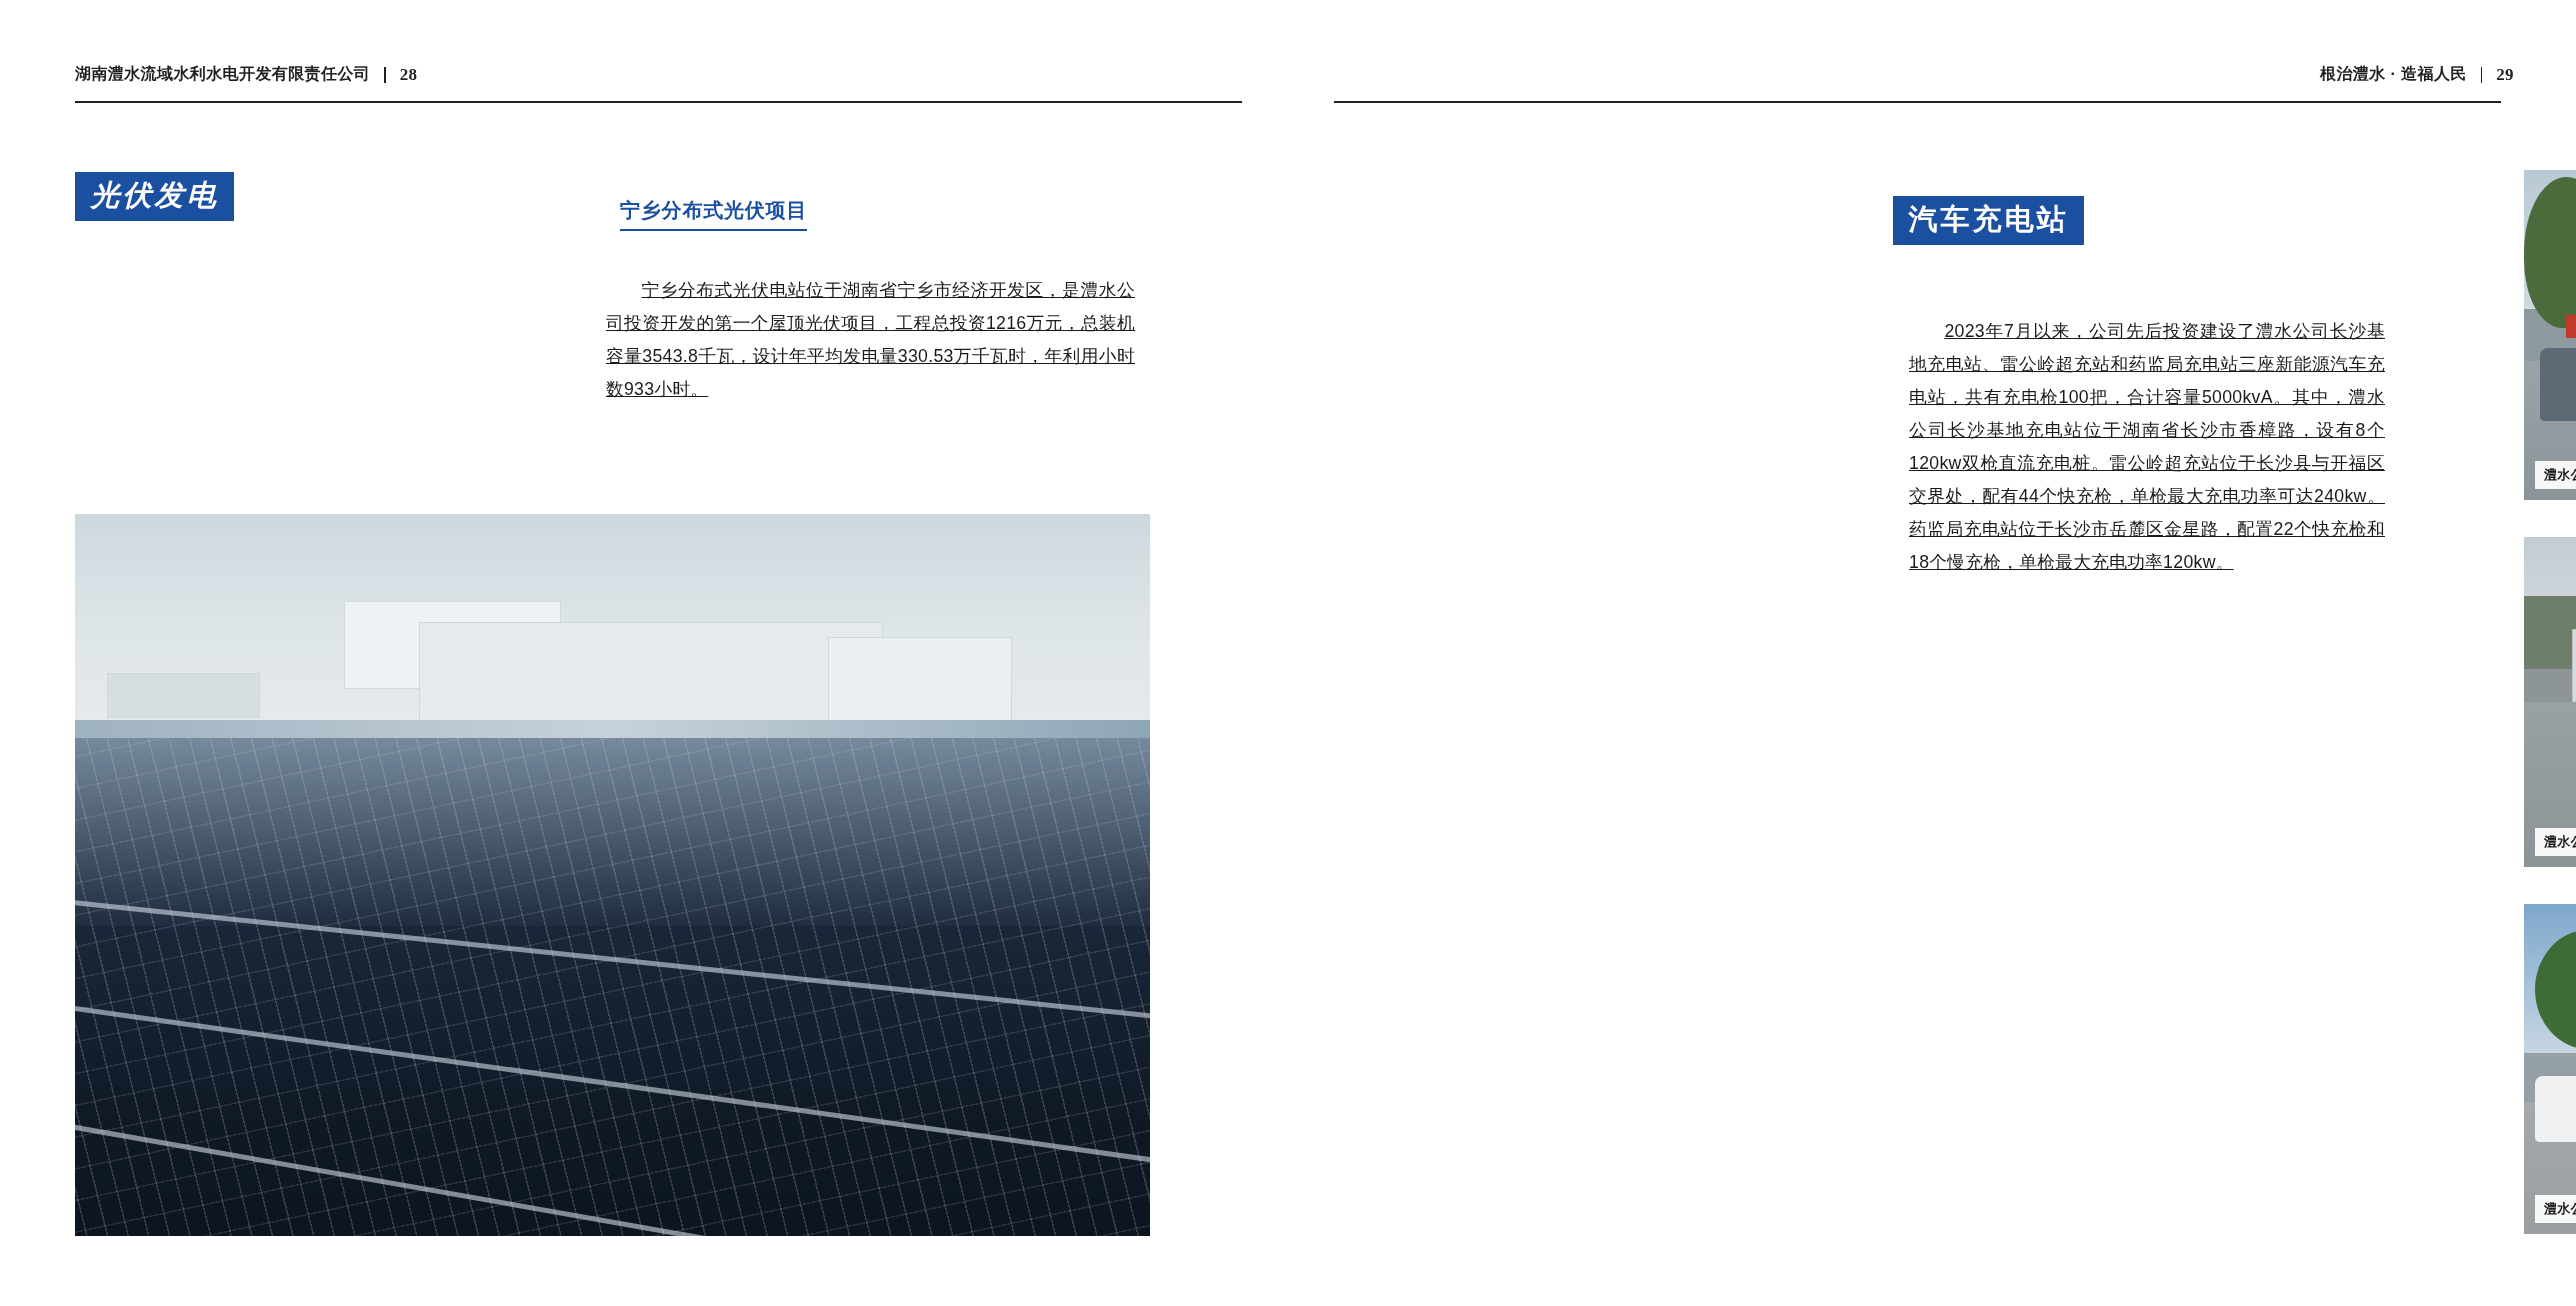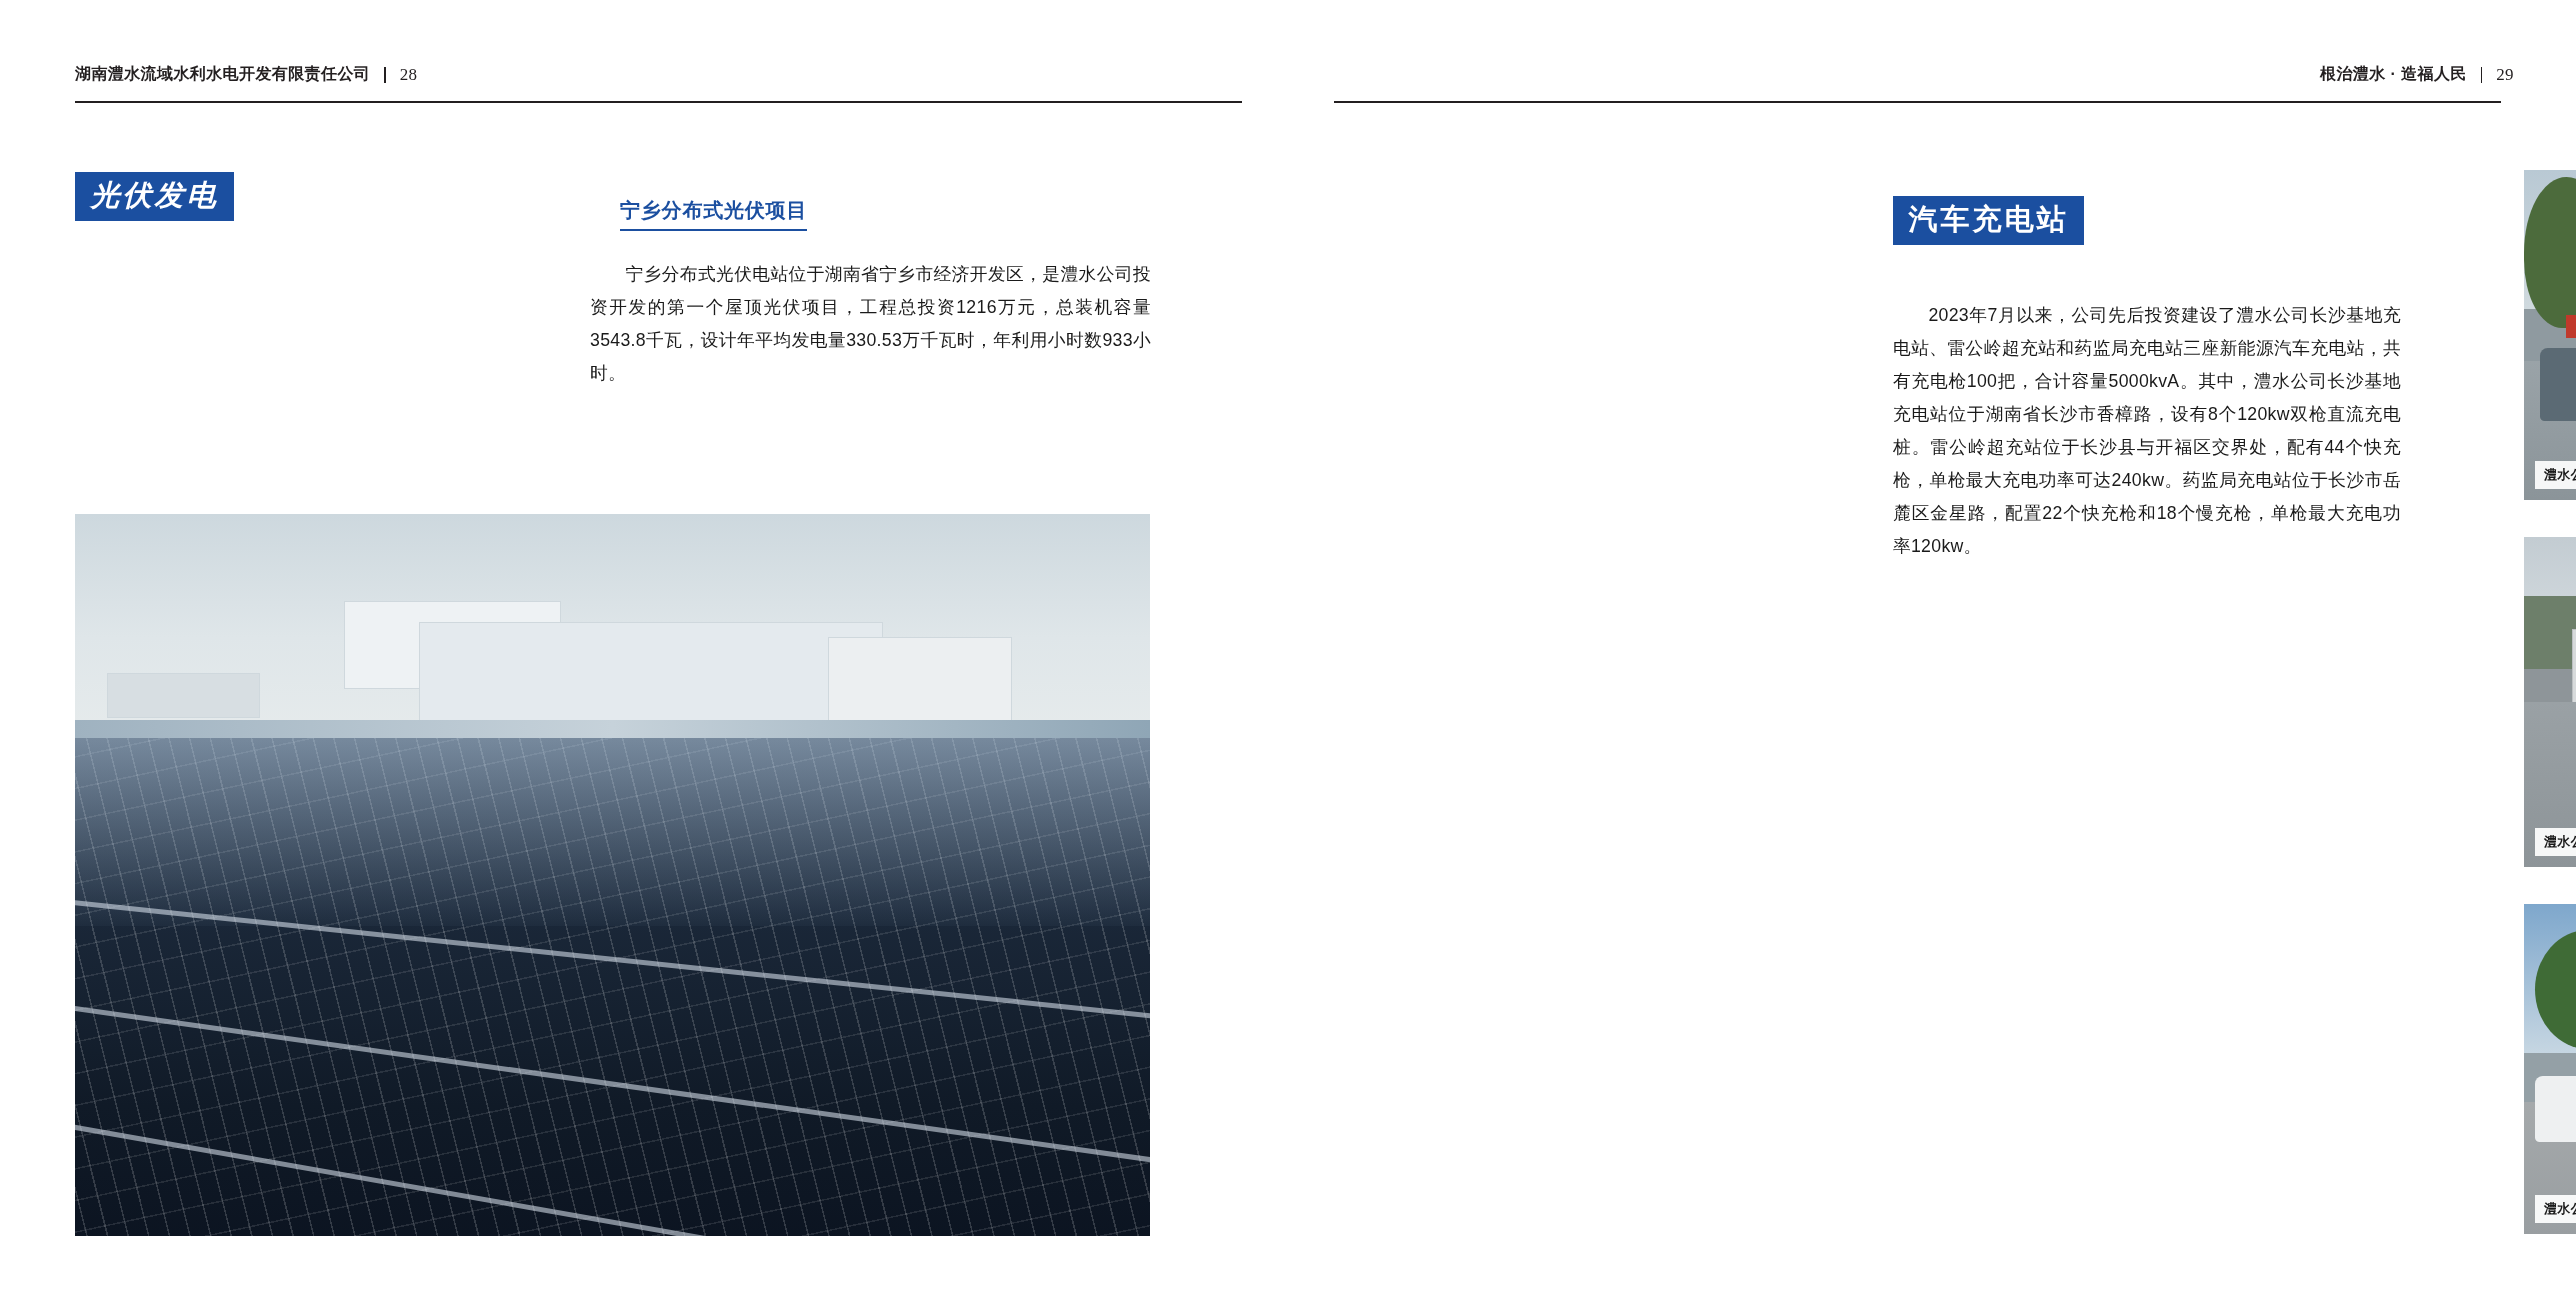--- a/index.html
+++ b/index.html
@@ -43,21 +43,21 @@
   .runhead.right { right: 62px; }
   .runhead .sep {
     display: inline-block;
     width: 1.5px;
     height: 16px;
     background: #231f20;
     margin: 0 14px;
   }
   .runhead .pageno {
     font-size: 17px;
-    font-weight: 400;
+    font-weight: 700;
     font-family: "Liberation Serif", serif;
   }
   .rule {
     position: absolute;
     height: 2.3px;
     background: #231f20;
     top: 101px;
   }
   .rule.left { left: 75px; right: 46px; }
   .rule.right { left: 46px; right: 75px; }
@@ -88,21 +88,21 @@
   
   .body-col {
     position: absolute;
     font-size: 17.7px;
     line-height: 33px;
     color: #1a1a1a;
     text-align: justify;
     text-justify: inter-ideograph;
     letter-spacing: 0.3px;
   }
-  .body-col p { margin: 0; text-indent: 2em; }
+  .body-col p { margin: 16px; text-indent: 2em; text-decoration: underline; }
 
   
   .photo {
     position: absolute;
     overflow: hidden;
     background: #cfd6dc;
   }
   .cap {
     position: absolute;
     left: 10.7px;

